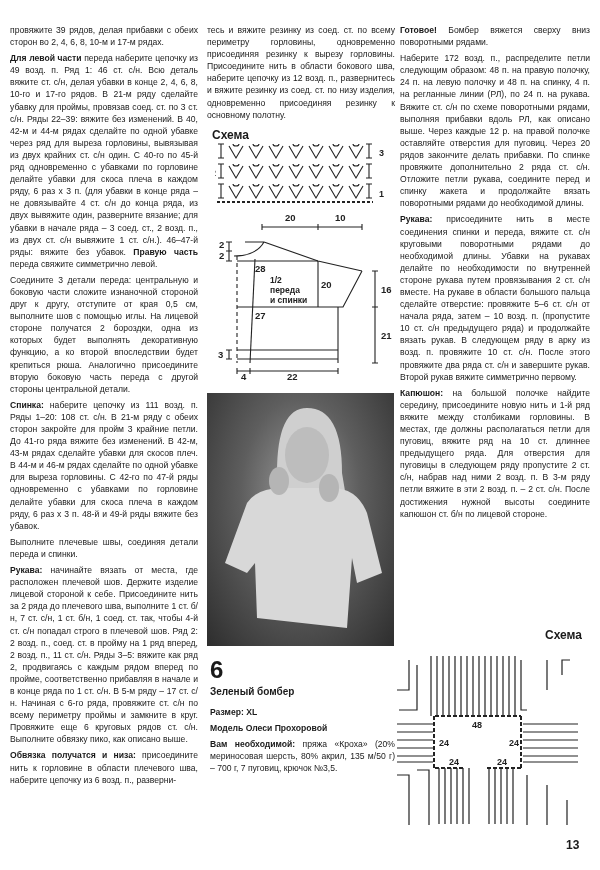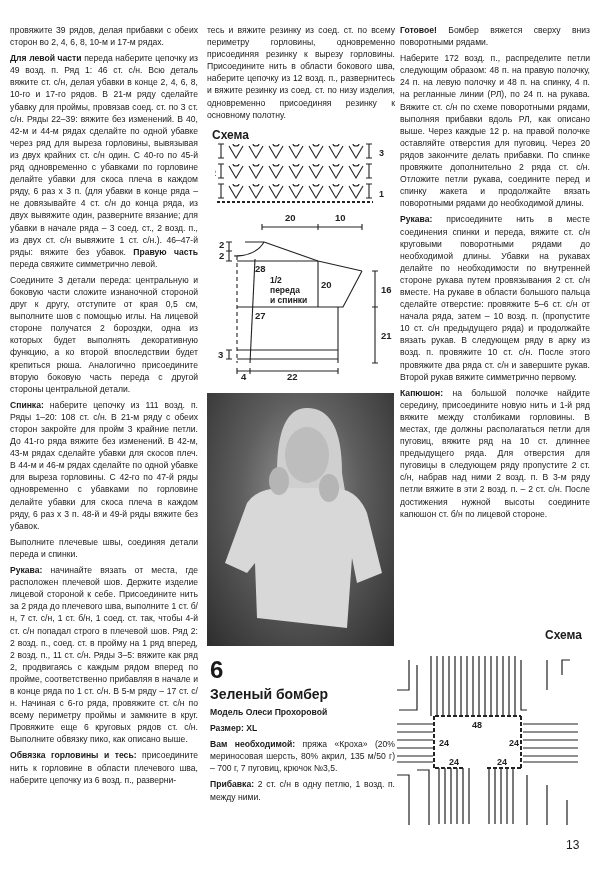--- a/index.html
+++ b/index.html
@@ -11,39 +11,39 @@
   #col1 { left: 10px; top: 24px; width: 188px; }
   #col2 { left: 207px; top: 24px; width: 188px; }
   #col3 { left: 400px; top: 24px; width: 190px; }
   .schema-label { font-weight: bold; font-size: 12px; }
   #schema1-label { position: absolute; left: 212px; top: 128px; }
   #stitch-chart { position: absolute; left: 215px; top: 140px; width: 180px; height: 65px; }
   #pattern-diagram { position: absolute; left: 215px; top: 205px; width: 185px; height: 175px; }
   #photo { position: absolute; left: 207px; top: 393px; width: 187px; height: 253px;
            background: radial-gradient(ellipse at 50% 40%, #9a9a9a 0%, #5e5e5e 45%, #2d2d2d 100%); overflow: hidden; }
   #model-number { position: absolute; left: 210px; top: 656px; font-size: 24px; font-weight: bold; }
-  #model-title { position: absolute; left: 210px; top: 686px; font-size: 14px; font-weight: bold; text-align: right; }
+  #model-title { position: absolute; left: 210px; top: 686px; font-size: 10px; font-weight: bold; text-align: right; }
   #model-info { position: absolute; left: 210px; top: 706px; width: 185px; font-size: 8.6px; line-height: 12.1px; text-align: justify; }
   #model-info p { margin-bottom: 4px; }
   #schema2-label { position: absolute; left: 545px; top: 628px; }
   #raglan-chart { position: absolute; left: 397px; top: 650px; width: 185px; height: 180px; }
-  #page-number { position: absolute; left: 566px; top: 838px; font-size: 12px; font-weight: normal; }
+  #page-number { position: absolute; left: 566px; top: 838px; font-size: 12px; font-weight: bold; }
   svg text { font-family: "Liberation Sans", sans-serif; }
 </style>
 </head>
 <body>
 
 <div id="col1" class="col">
   <p><span>провяжите 39 рядов, делая прибавки с обеих сторон во 2, 4, 6, 8, 10-м и 17-м рядах.</span></p>
   <p><b>Для левой части</b><span> переда наберите цепочку из 49 возд. п. Ряд 1: 46 ст. с/н. Всю деталь вяжите ст. с/н, делая убавки в конце 2, 4, 6, 8, 10-го и 17-го рядов. В 21-м ряду сделайте убавку для проймы, провязав соед. ст. по 3 ст. с/н. Ряды 22–39: вяжите без изменений. В 40, 42-м и 44-м рядах сделайте по одной убавке через ряд для выреза горловины, вывязывая из двух крайних ст. с/н один. С 40-го по 45-й ряд одновременно с убавками по горловине делайте убавки для скоса плеча в каждом ряду, 6 раз х 3 п. (для убавки в конце ряда – не довязывайте 4 ст. с/н до конца ряда, из двух вывяжите один, разверните вязание; для убавки в начале ряда – 3 соед. ст., 2 возд. п., из двух ст. с/н вывяжите 1 ст. с/н.). 46–47-й ряды: вяжите без убавок. </span><b>Правую часть</b><span> переда свяжите симметрично левой.</span></p>
   <p><span>Соедините 3 детали переда: центральную и боковую части сложите изнаночной стороной друг к другу, отступите от края 0,5 см, выполните шов с помощью иглы. На лицевой стороне получатся 2 бороздки, одна из которых будет выполнять декоративную функцию, а ко второй впоследствии будет крепиться рюша. Аналогично присоедините вторую боковую часть переда с другой стороны центральной детали.</span></p>
   <p><b>Спинка:</b><span> наберите цепочку из 111 возд. п. Ряды 1–20: 108 ст. с/н. В 21-м ряду с обеих сторон закройте для пройм 3 крайние петли. До 41-го ряда вяжите без изменений. В 42-м, 43-м рядах сделайте убавки для скосов плеч. В 44-м и 46-м рядах сделайте по одной убавке для выреза горловины. С 42-го по 47-й ряды одновременно с убавками по горловине делайте убавки для скоса плеча в каждом ряду, 6 раз х 3 п. 48-й и 49-й ряды вяжите без убавок.</span></p>
   <p><span>Выполните плечевые швы, соединяя детали переда и спинки.</span></p>
   <p><b>Рукава:</b><span> начинайте вязать от места, где расположен плечевой шов. Держите изделие лицевой стороной к себе. Присоедините нить за 2 ряда до плечевого шва, выполните 1 ст. б/н, 7 ст. с/н, 1 ст. б/н, 1 соед. ст. так, чтобы 4-й ст. с/н попадал строго в плечевой шов. Ряд 2: 2 возд. п., соед. ст. в пройму на 1 ряд вперед, 2 возд. п., 11 ст. с/н. Ряды 3–5: вяжите как ряд 2, продвигаясь с каждым рядом вперед по пройме, соответственно прибавляя в начале и в конце ряда по 1 ст. с/н. В 5-м ряду – 17 ст. с/н. Начиная с 6-го ряда, провяжите ст. с/н по всему периметру проймы и замкните в круг. Провяжите еще 6 круговых рядов ст. с/н. Выполните обвязку пико, как описано выше.</span></p>
-  <p><b>Обвязка горловины и тесь:</b><span> присоедините нить к горловине в области плечевого шва, наберите цепочку из 6 возд. п., разверни-</span></p>
+  <p><b>Обвязка получатся и низа:</b><span> присоедините нить к горловине в области плечевого шва, наберите цепочку из 6 возд. п., разверни-</span></p>
 </div>
 
 <div id="col2" class="col">
   <p><span>тесь и вяжите резинку из соед. ст. по всему периметру горловины, одновременно присоединяя резинку к вырезу горловины. Присоедините нить в области бокового шва, наберите цепочку из 12 возд. п., развернитесь и вяжите резинку из соед. ст. по низу изделия, одновременно присоединяя резинку к основному полотну.</span></p>
 </div>
 
 <div id="schema1-label" class="schema-label">Схема</div>
 
 <svg id="stitch-chart" viewBox="0 0 180 65">
   <g stroke="#222" stroke-width="1.1" fill="none">
@@ -149,24 +149,23 @@
     <path d="M40,110 Q50,95 75,95 L125,95 Q150,95 160,120 L175,180 L150,190 L145,165 L140,235 L50,225 L48,170 L40,180 L18,170 Z" fill="#d8d8d8"></path>
 
     <ellipse cx="72" cy="88" rx="10" ry="14" fill="#b5b5b5"></ellipse>
     <ellipse cx="122" cy="95" rx="10" ry="14" fill="#b5b5b5"></ellipse>
   </svg>
 </div>
 
 <div id="model-number">6</div>
 <div id="model-title">Зеленый бомбер</div>
 <div id="model-info">
+  <p><b>Размер:</b> <b>XL</b></p>
   <p><b>Модель Олеси Прохоровой</b></p>
-  <p><b>Размер:</b> <b>XL</b></p>
   <p><b>Вам необходимой:</b><span> пряжа «Кроха» (20% мериносовая шерсть, 80% акрил, 135 м/50 г) – 700 г, 7 пуговиц, крючок №3,5.</span></p>
-  <p><b>Прибавка:</b><span> 2 ст. с/н в одну петлю, 1 возд. п. между ними.</span></p>
 </div>
 
 <div id="col3" class="col">
   <p><b>Готовое!</b><span> Бомбер вяжется сверху вниз поворотными рядами.</span></p>
   <p><span>Наберите 172 возд. п., распределите петли следующим образом: 48 п. на правую полочку, 24 п. на левую полочку и 48 п. на спинку, 4 п. на регланные линии (РЛ), по 24 п. на рукава. Вяжите ст. с/н по схеме поворотными рядами, выполняя прибавки вдоль РЛ, как описано выше. Через каждые 12 р. на правой полочке оставляйте отверстия для пуговиц. Через 20 рядов закончите делать прибавки. По спинке провяжите дополнительно 2 ряда ст. с/н. Отложите петли рукава, соедините перед и спинку жакета и продолжайте вязать поворотными рядами до необходимой длины.</span></p>
   <p><b>Рукава:</b><span> присоедините нить в месте соединения спинки и переда, вяжите ст. с/н круговыми поворотными рядами до необходимой длины. Убавки на рукавах делайте по необходимости по внутренней стороне рукава путем провязывания 2 ст. с/н вместе. На рукаве в области большого пальца сделайте отверстие: провяжите 5–6 ст. с/н от начала ряда, затем – 10 возд. п. (пропустите 10 ст. с/н предыдущего ряда) и продолжайте вязать рукав. В следующем ряду в арку из возд. п. провяжите 10 ст. с/н. После этого провяжите два ряда ст. с/н и завершите рукав. Второй рукав вяжите симметрично первому.</span></p>
   <p><b>Капюшон:</b><span> на большой полочке найдите середину, присоедините новую нить и 1-й ряд вяжите между столбиками горловины. В местах, где должны располагаться петли для пуговиц, вяжите ряд на 10 ст. длиннее предыдущего ряда. Для отверстия для пуговицы в следующем ряду пропустите 2 ст. с/н, набрав над ними 2 возд. п. В 3-м ряду петли вяжите в эти 2 возд. п. – 2 ст. с/н. После достижения нужной высоты соедините капюшон ст. б/н по лицевой стороне.</span></p>
 </div>
 
 <div id="schema2-label" class="schema-label">Схема</div>

